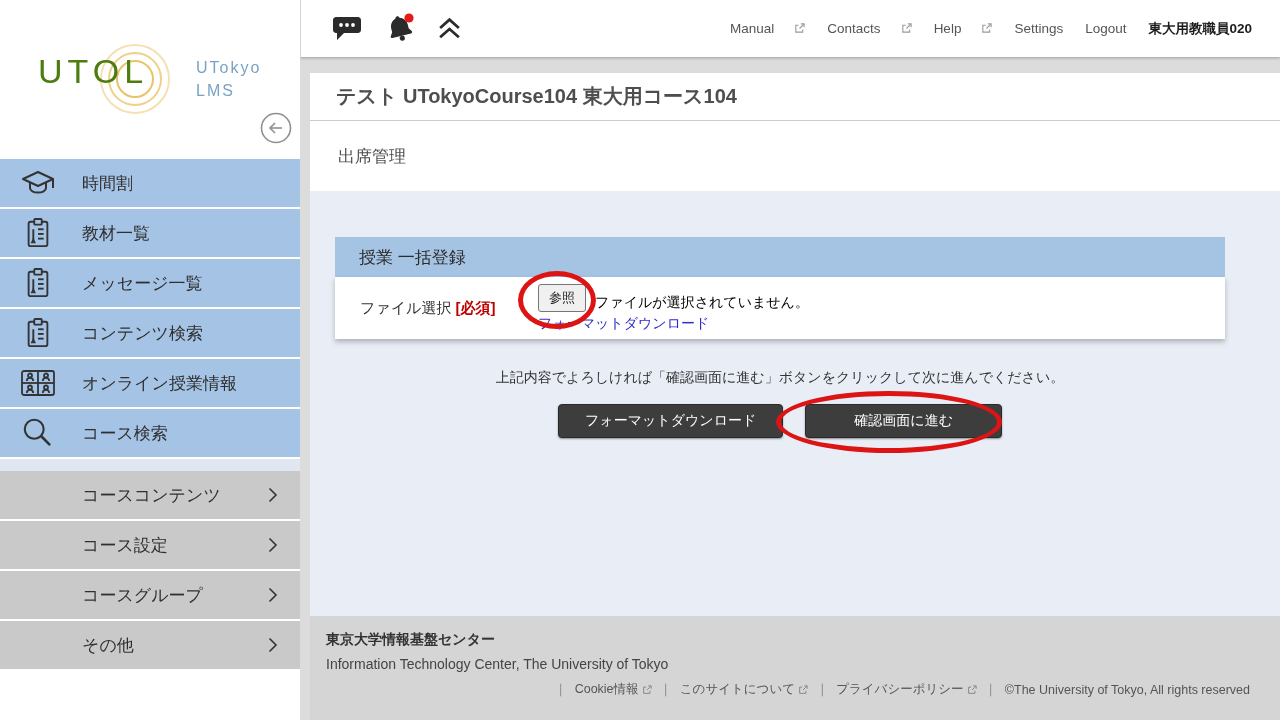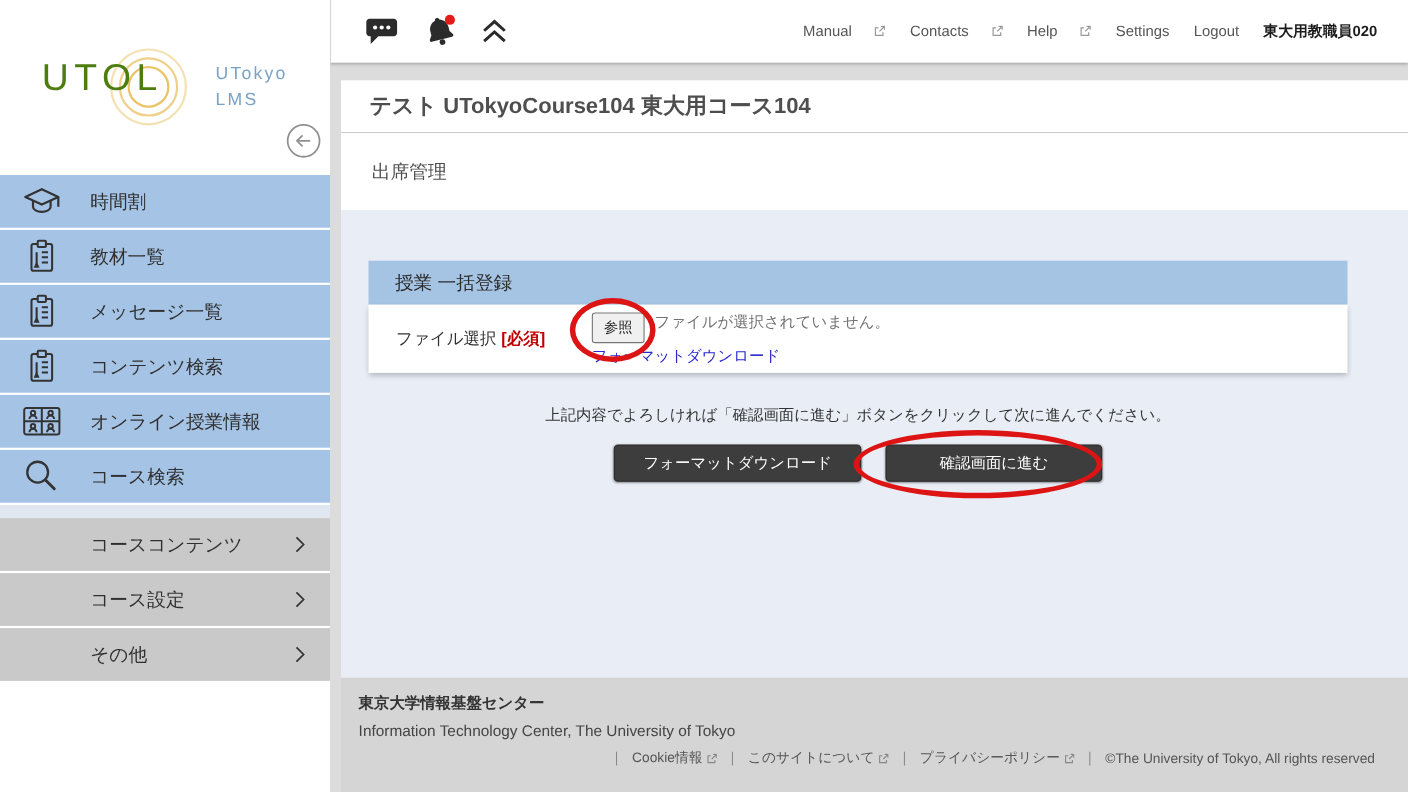--- a/index.html
+++ b/index.html
@@ -45,24 +45,24 @@
   .subheader .t { font-size:17px; color:#4e4e4e; }
   .content { position:relative; height:425px; background:#e9eef6; }
   .panel { position:absolute; left:25px; top:46px; width:890px; }
   .panel-head { height:40px; background:#a5c3e3; display:flex; align-items:center; padding-left:24px; }
   .panel-head .t { font-size:17px; color:#2c2c2c; }
   .panel-body { height:62px; background:#fff; box-shadow:0 3px 5px rgba(0,0,0,.25);
                 display:flex; align-items:center; }
   .file-label { margin-left:25px; width:178px; font-size:15px; color:#333; }
   .required { color:#c00000; font-weight:bold; }
   .file-col { display:flex; flex-direction:column; gap:3px; }
-  .file-row { display:flex; align-items:flex-start; gap:9px; }
+  .file-row { display:flex; align-items:flex-end; gap:9px; }
   .browse-btn { font-family:inherit; font-size:13px; color:#222; background:#f0f0f0; border:1px solid #767676;
                 border-radius:3px; padding:4px 10px; cursor:pointer; }
-  .no-file { font-size:14px; color:#737373; }
+  .no-file { font-size:14px; color:#000000; }
   .format-link { font-size:14px; color:#2a2acd; cursor:pointer; }
   .instruction { position:absolute; left:25px; top:178px; width:890px; text-align:center; font-size:14px; color:#333; }
   .btn-row { position:absolute; left:25px; top:213px; width:890px; display:flex; justify-content:center; gap:22px; }
   .dark-btn { font-family:inherit; font-size:14px; color:#fff; background:#3d3d3d; border:1px solid #2a2a2a;
               border-radius:4px; height:34px; padding:0 26px; cursor:pointer; box-shadow:0 1px 2px rgba(0,0,0,.4); }
   .dark-btn.next { padding:0 48px; }
   .annot { position:absolute; border:5px solid #dd1414; border-radius:50%; z-index:6; pointer-events:none; }
   .annot.browse { left:208px; top:80px; width:78px; height:58px; }
   .annot.next { left:466px; top:200px; width:226px; height:62px; }
   .footer { height:104px; background:#d5d5d5; padding:15px 30px 0 16px; }
@@ -185,20 +185,28 @@
   <div class="side-acc">
     <span class="lbl">コースコンテンツ</span>
     <span class="chev">
       <svg width="10" height="16" viewBox="0 0 10 16">
           <polyline points="1.5,1.5 8,8 1.5,14.5" fill="none" stroke="#333" stroke-width="1.6"></polyline>
         </svg>
     </span>
   </div>
   <div class="side-acc">
     <span class="lbl">コース設定</span>
+    <span class="chev">
+      <svg width="10" height="16" viewBox="0 0 10 16">
+          <polyline points="1.5,1.5 8,8 1.5,14.5" fill="none" stroke="#333" stroke-width="1.6"></polyline>
+        </svg>
+    </span>
+  </div>
+  <div class="side-acc">
+    <span class="lbl">コースグループ</span>
     <span class="chev">
       <svg width="10" height="16" viewBox="0 0 10 16">
           <polyline points="1.5,1.5 8,8 1.5,14.5" fill="none" stroke="#333" stroke-width="1.6"></polyline>
         </svg>
     </span>
   </div>
   <div class="side-acc">
     <span class="lbl">その他</span>
     <span class="chev">
       <svg width="10" height="16" viewBox="0 0 10 16">

